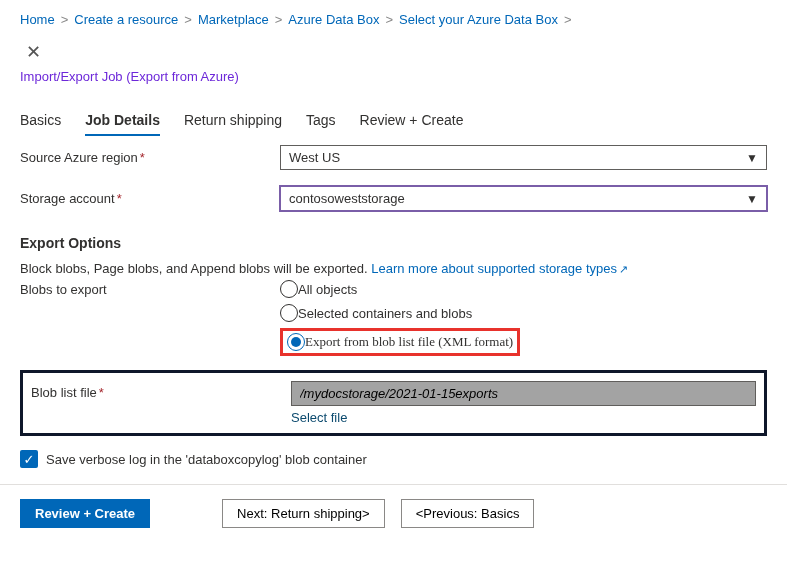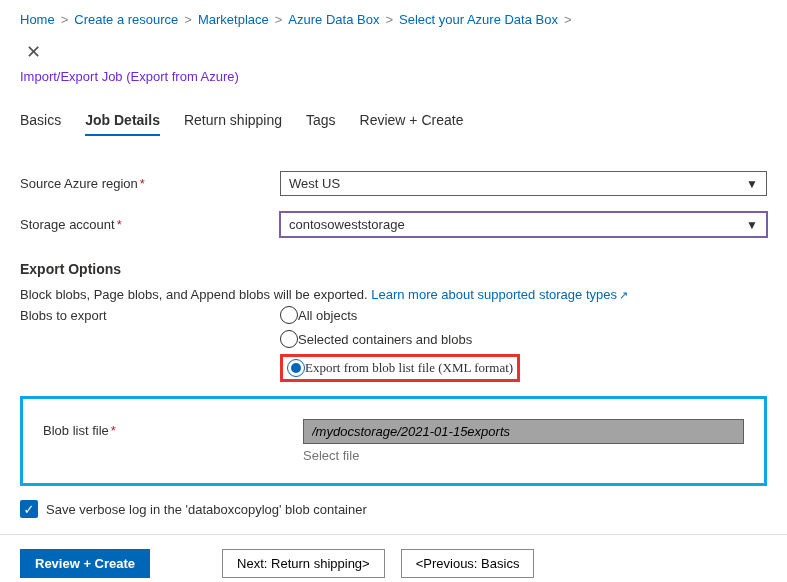--- a/index.html
+++ b/index.html
@@ -22,21 +22,21 @@
   .breadcrumb a { color: #0067b8; text-decoration: none; cursor: pointer; }
   .breadcrumb .sep { color: #888; margin: 0 2px; }
   .title-row { display: flex; align-items: center; justify-content: space-between; margin-top: 10px; }
   h1 { font-size: 26px; font-weight: 600; margin: 0; }
   .ellipsis { color: #777; margin-left: 8px; font-size: 16px; cursor: pointer; }
   .close-x { font-size: 18px; color: #555; cursor: pointer; padding: 4px 6px; }
   .subtitle { color: #6d28d9; font-size: 13px; margin-top: 2px; }
   .tabs { display: flex; gap: 24px; margin-top: 28px; border-bottom: 0; }
   .tab { font-size: 14px; color: #323130; padding-bottom: 6px; cursor: pointer; }
   .tab.active { font-weight: 600; border-bottom: 2px solid #0067b8; }
-  .form-section { margin-top: 35px; }
+  .form-section { margin-top: 9px; }
   .field-row { display: flex; align-items: center; margin-bottom: 16px; }
   .field-row .label { width: 260px; font-size: 13px; }
   .req { color: #a4262c; margin-left: 2px; }
   .select-wrap {
     flex: 1;
     display: flex;
     align-items: center;
     justify-content: space-between;
     border: 1px solid #605e5c;
     padding: 4px 8px;
@@ -61,23 +61,23 @@
   }
   .input-box {
     flex: 1;
     border: 1px solid #605e5c;
     padding: 4px 8px;
     font-size: 13px;
     background: #a3a3a3;
     font-style: italic;
   }
   .red-box { border: 3px solid #e8322c; padding: 2px 4px; display: inline-block; font-family: Liberation Serif, serif; }
-  .red-box-row { border: 3px solid #0ea5e9; padding: 20px; }
+  .red-box-row { border: 3px solid #0f172a; padding: 8px; }
   .blob-row .stack { flex:1; }
-  .select-file { color: #737373; font-size: 13px; margin-top: 4px; cursor: pointer; }
+  .select-file { color: #0c4a6e; font-size: 13px; margin-top: 4px; cursor: pointer; }
   .checkbox-row { display: flex; align-items: center; gap: 8px; margin-top: 14px; font-size: 13px; }
   .checkbox {
     width: 18px; height: 18px; background: #0067b8; display: inline-flex;
     align-items: center; justify-content: center; color: #fff; font-size: 13px;
     border-radius: 2px;
   }
   .footer {
     border-top: 1px solid #e1dfdd;
     padding: 14px 20px;
     display: flex;

